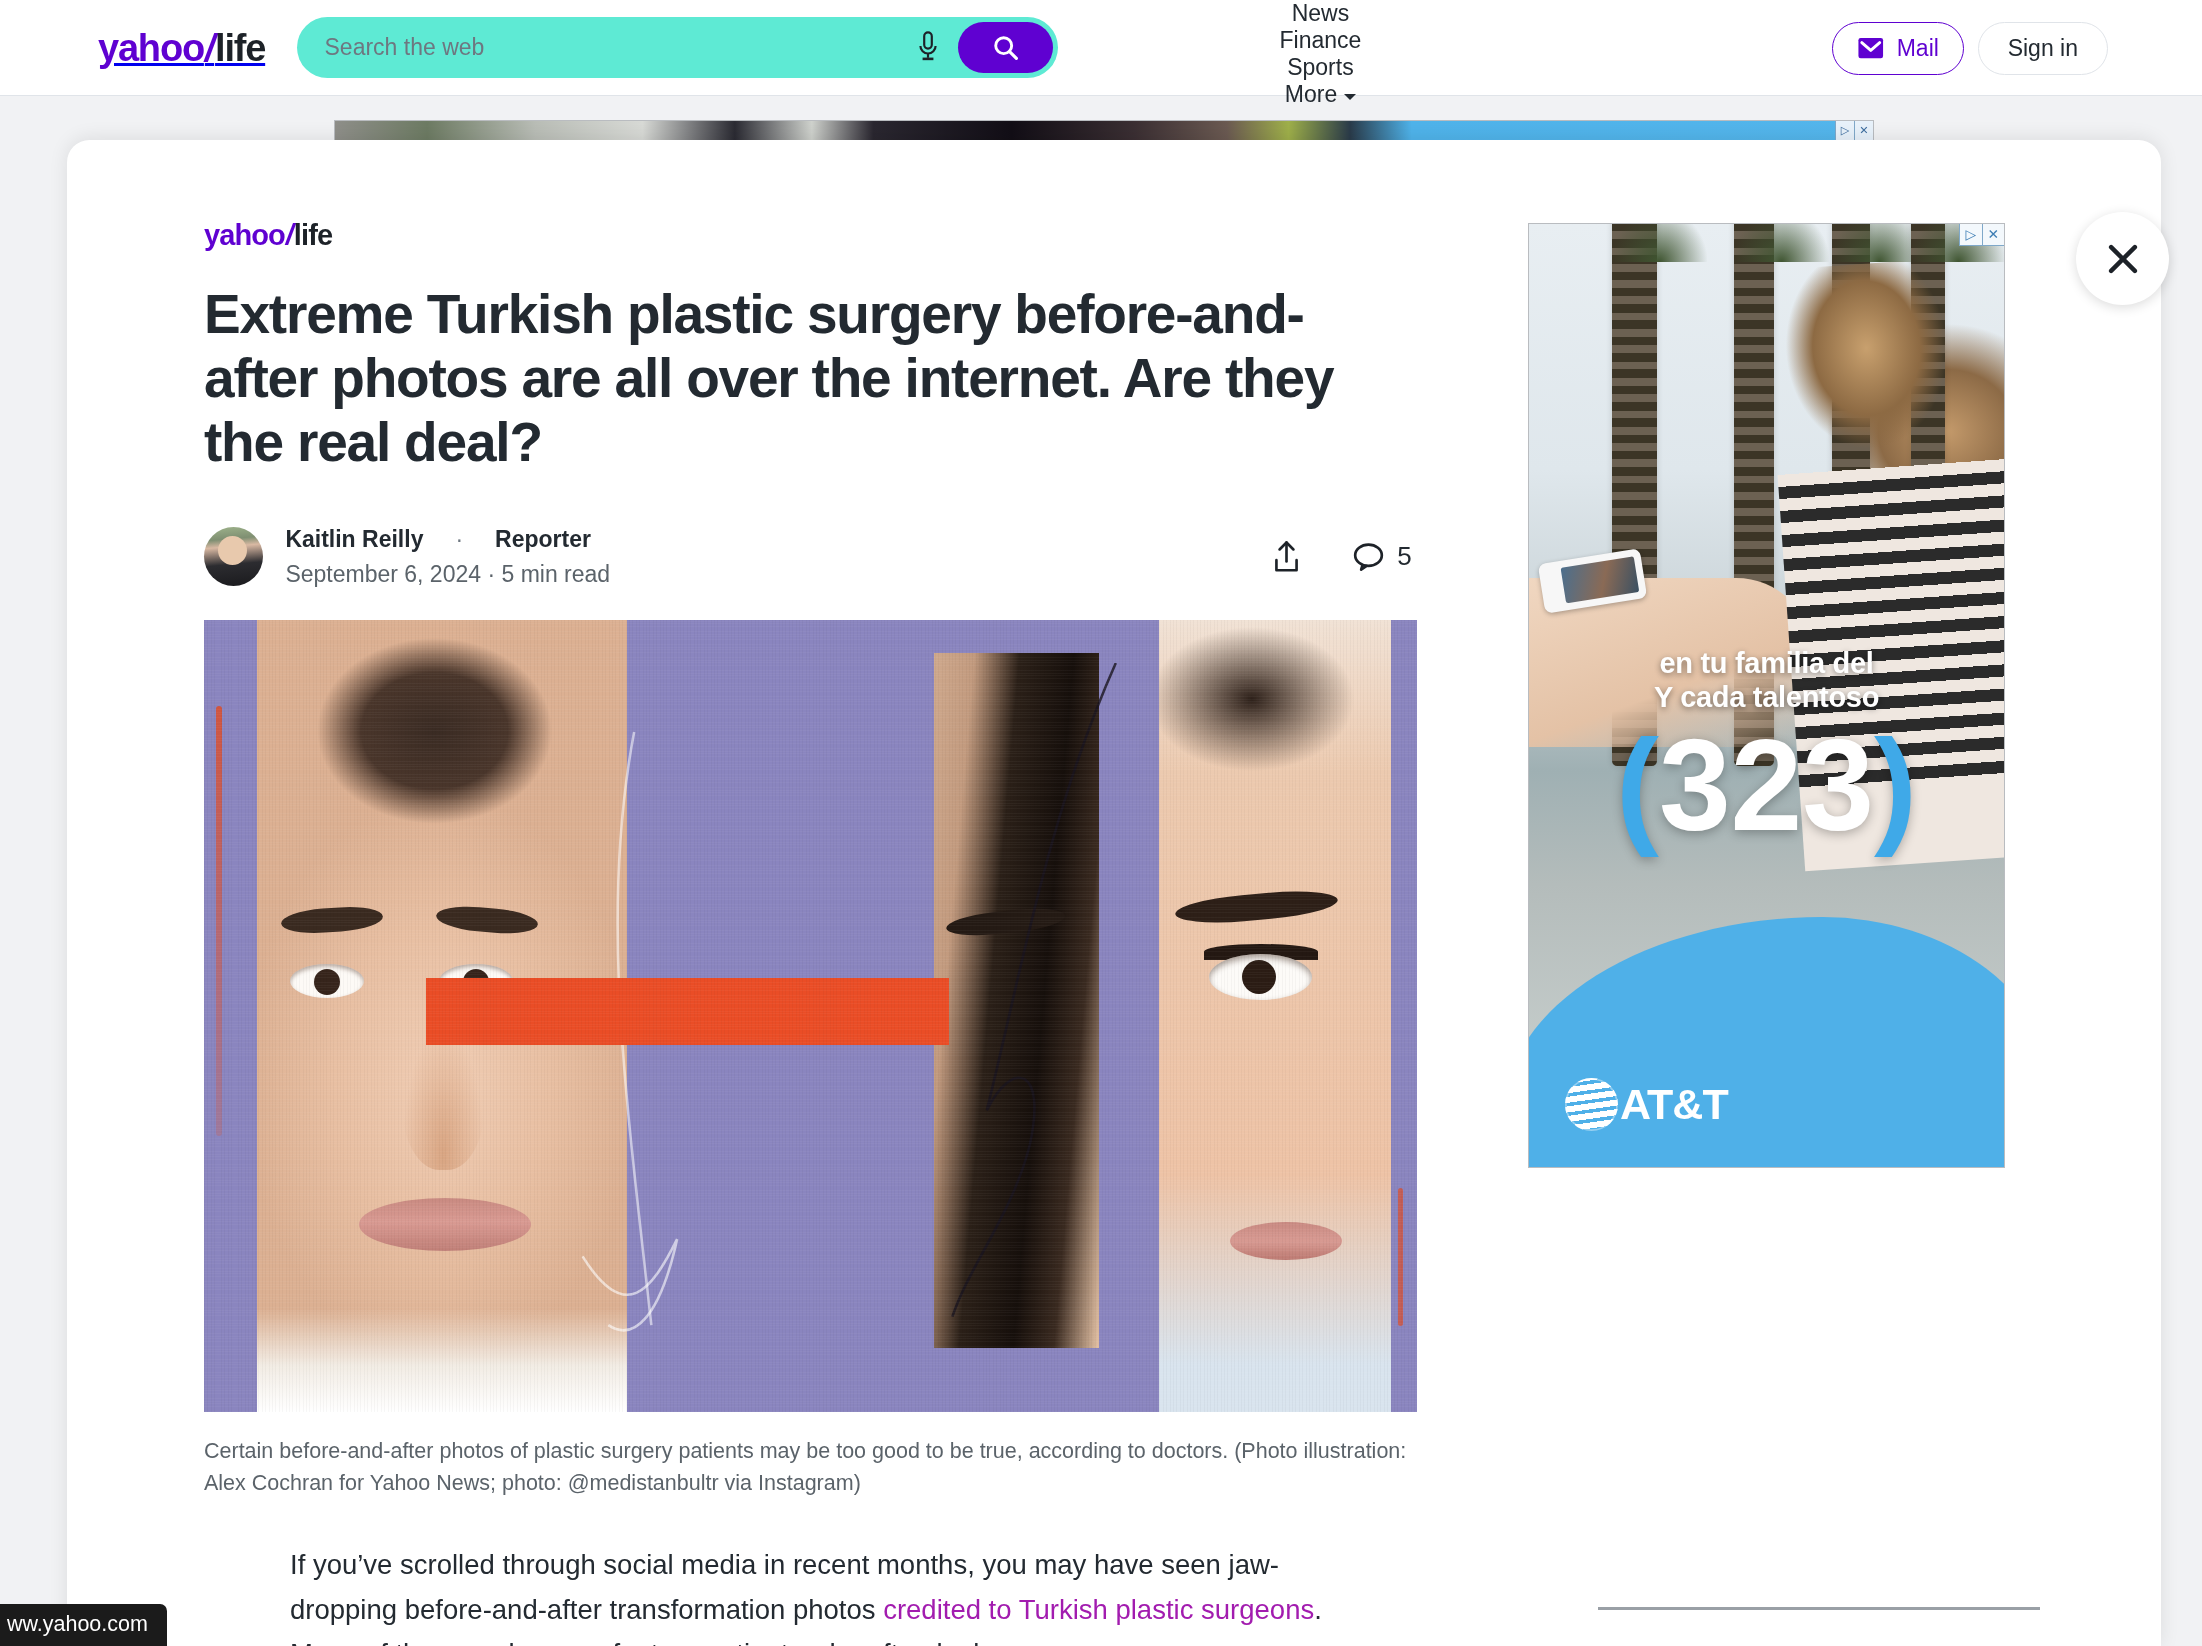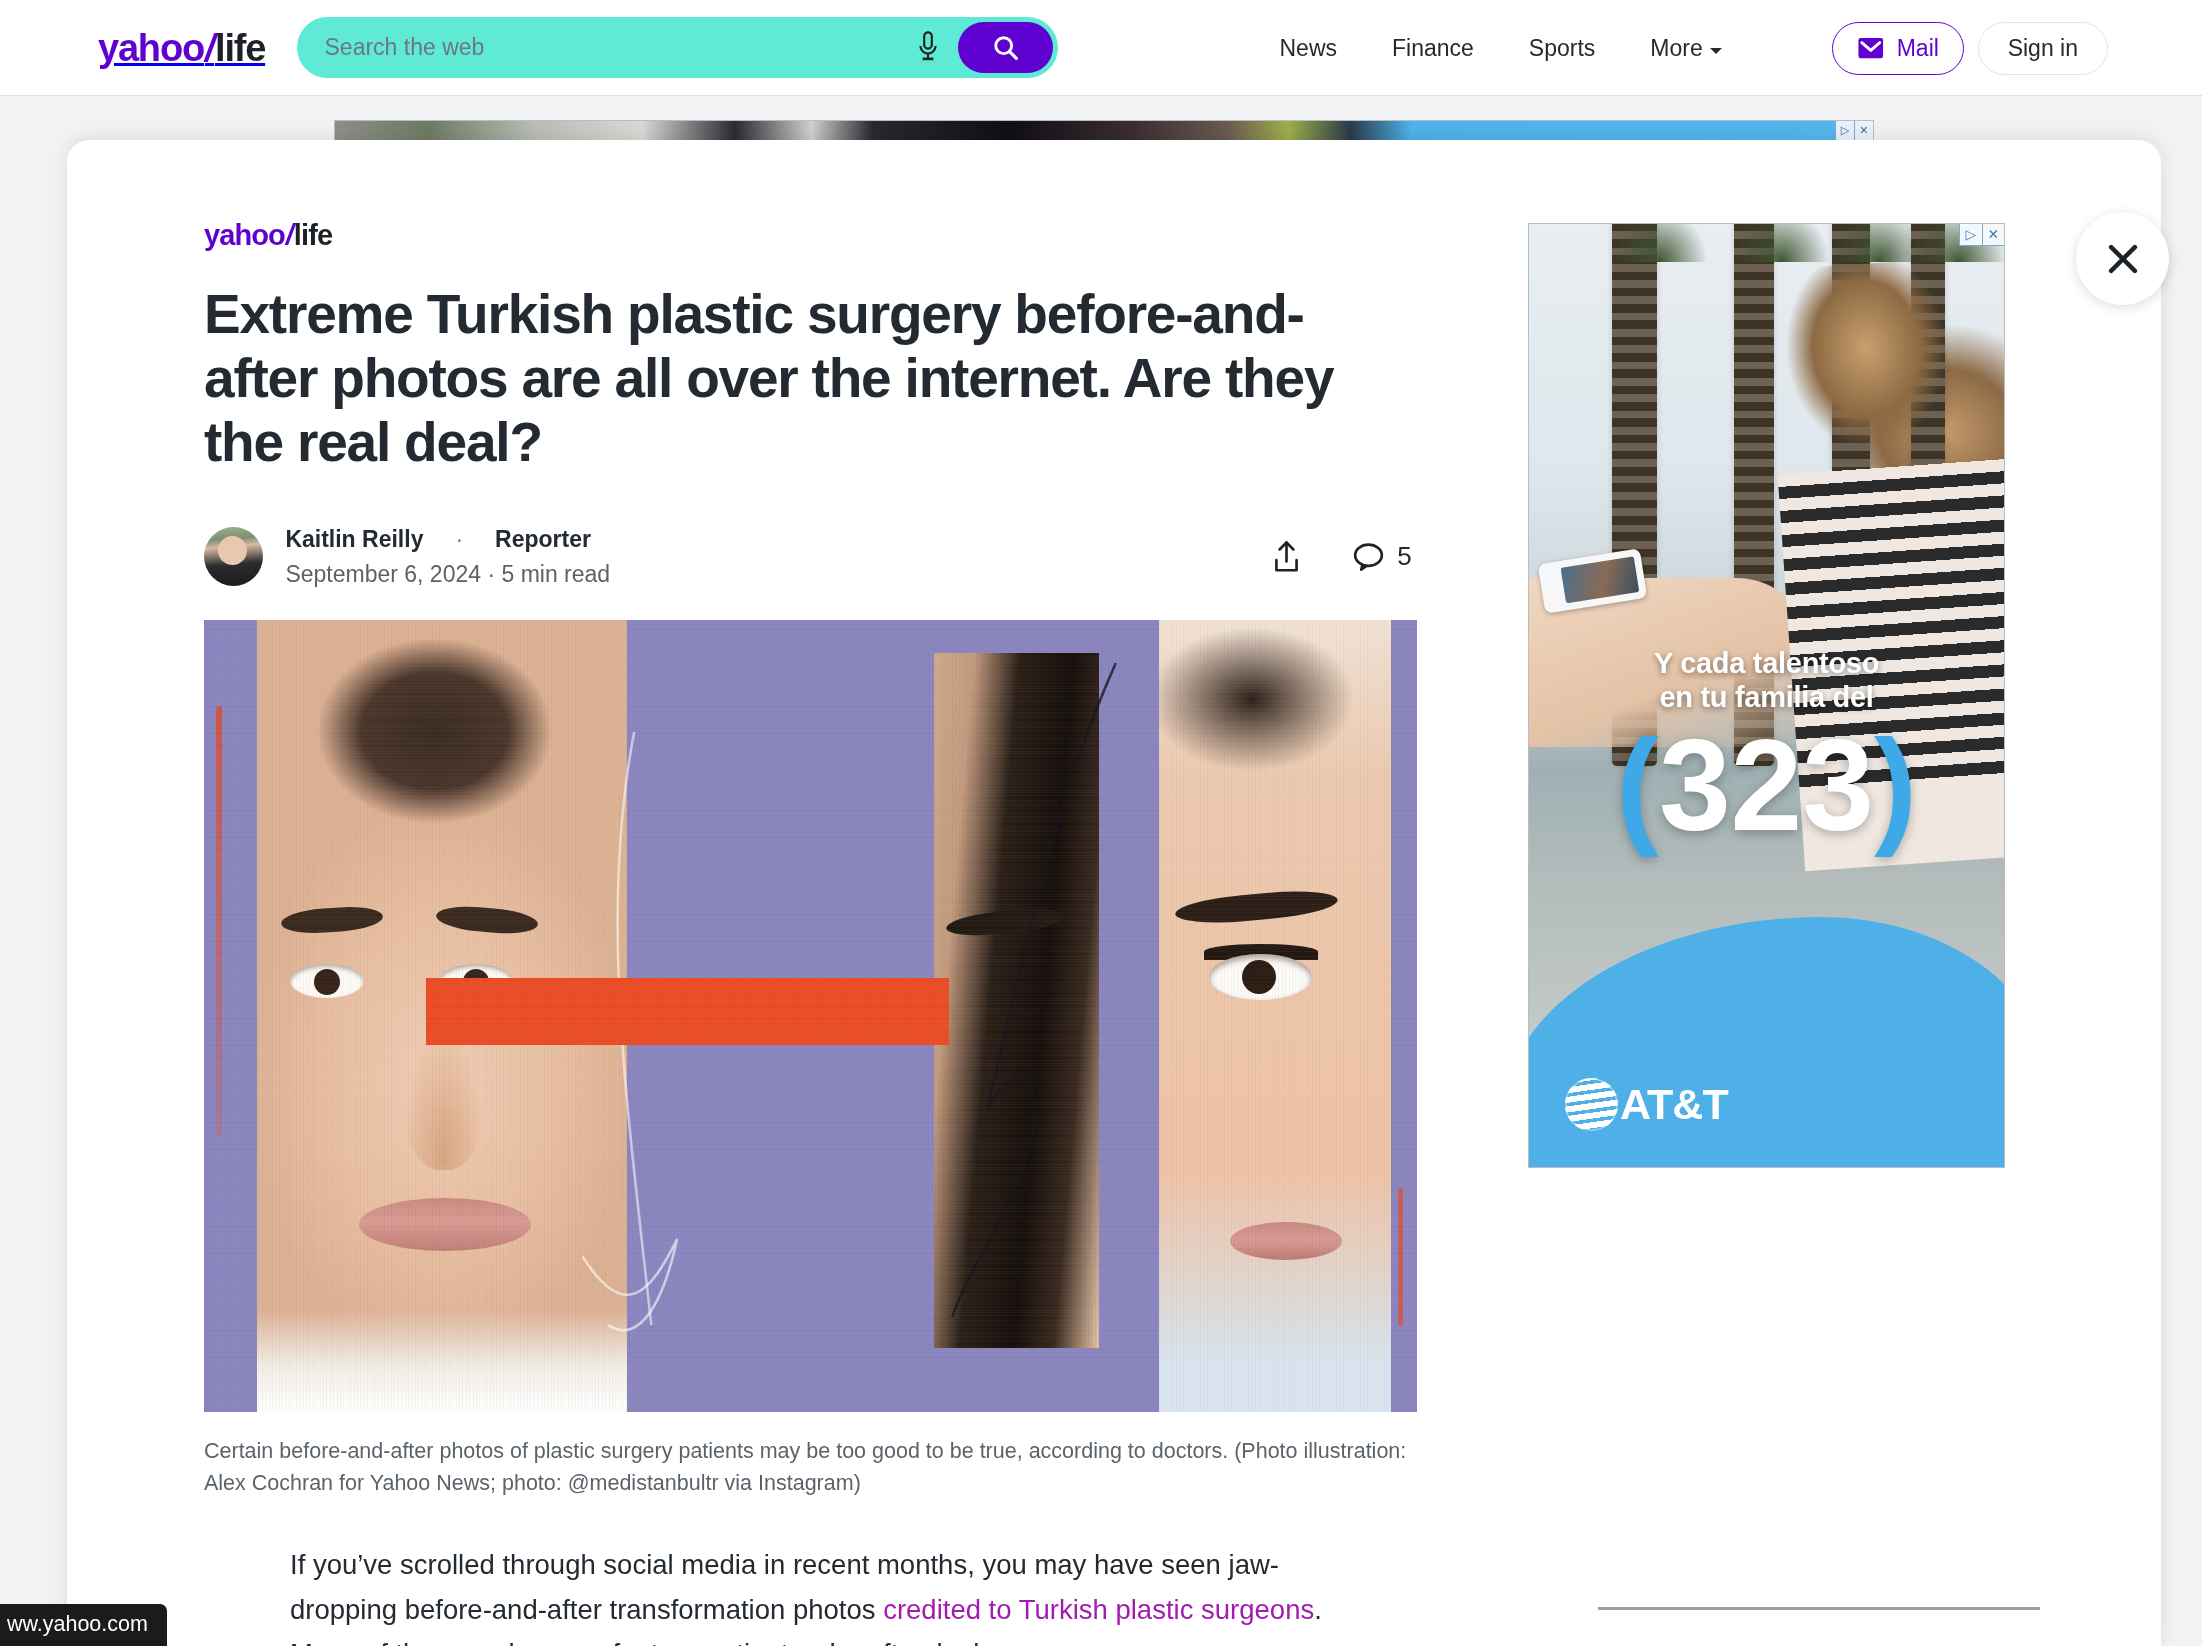--- a/index.html
+++ b/index.html
@@ -83,20 +83,21 @@
   }
 
   
   .navlinks {
     position: absolute;
     left: 1252px; top: 0;
     height: 96px;
     display: flex;
     align-items: center;
     gap: 0px;
+    flex-direction: column;
   }
   .navlinks a {
     font-size: 23px;
     color: #232a31;
     text-decoration: none;
     padding: 0 27.5px;
     white-space: nowrap;
     display: flex; align-items: center; gap: 6.9px;
   }
   .chev { display: inline-block; width: 0; height: 0;
@@ -703,22 +704,22 @@
         </div>
       <div class="ad-arm"></div>
       <div class="ad-phone"></div>
       <div class="ad-woman"></div>
     </div>
 
     <div class="ad-wave2"></div>
     <div class="ad-wave"></div>
 
     <div class="ad-headline">
+      <div>en tu familia del</div>
       <div>Y cada talentoso</div>
-      <div>en tu familia del</div>
     </div>
 
     <div class="ad-number"><span class="paren">(</span><span>323</span><span class="paren">)</span></div>
 
     <div class="ad-logo">
       <div class="att-globe"></div>
       <div class="att-text">AT&amp;T</div>
     </div>
 
     <div class="ad-badges">

